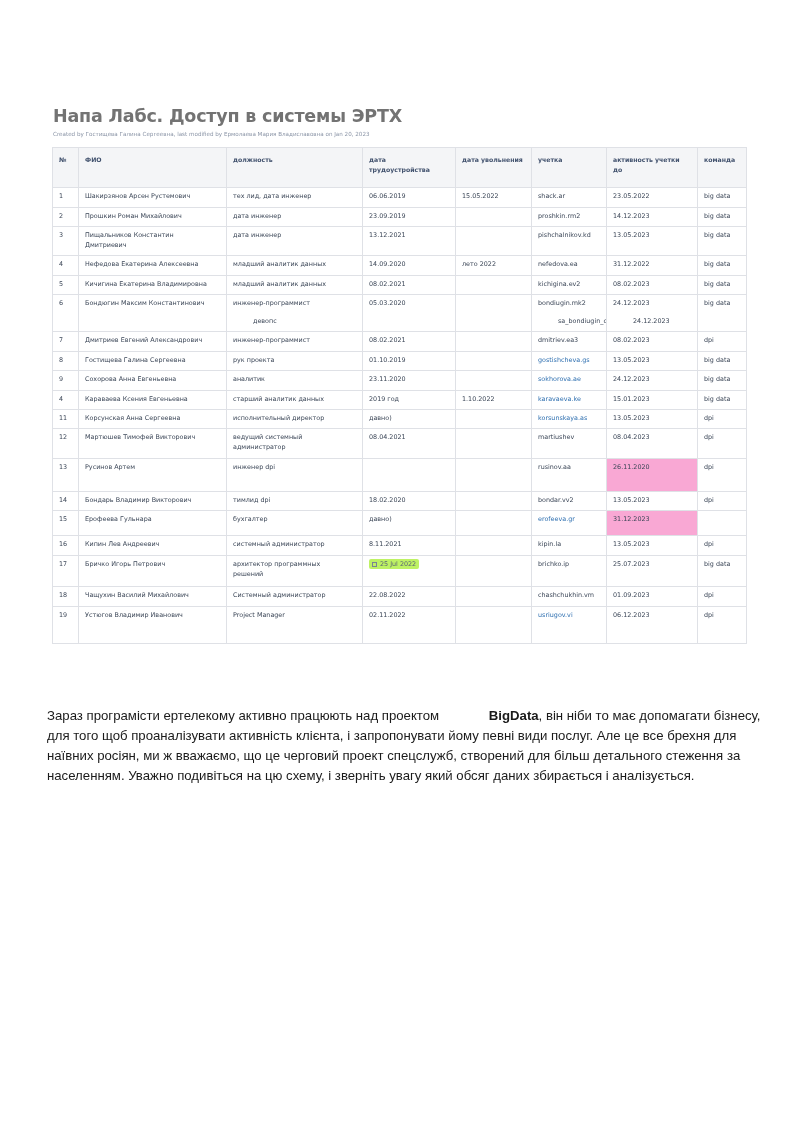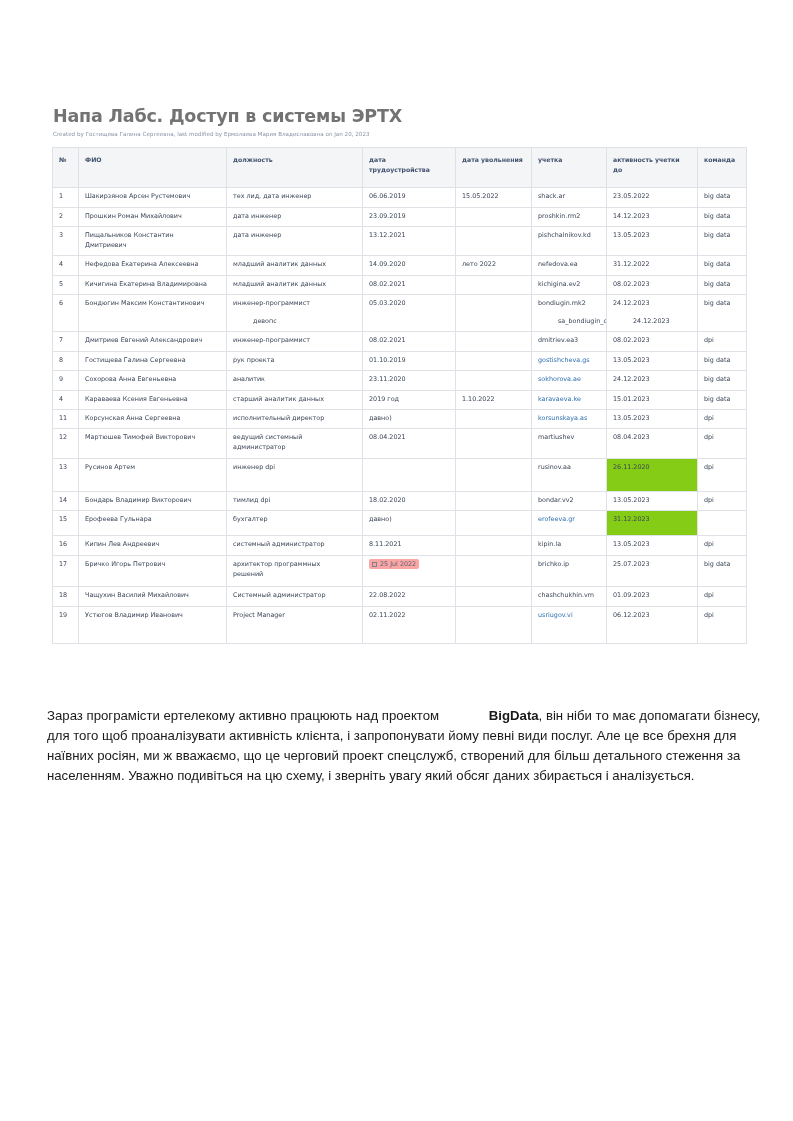--- a/index.html
+++ b/index.html
@@ -6,23 +6,23 @@
   body { width: 793px; height: 1121px; position: relative; overflow: hidden;
          font-family: "DejaVu Sans", sans-serif; color: #172b4d; }
   .page-title { position: absolute; left: 53px; top: 106px; font-size: 17.5px; font-weight: bold;
                 color: #737373; letter-spacing: -0.2px; white-space: nowrap; }
   .byline { position: absolute; left: 53px; top: 131px; font-size: 5.6px; color: #8a94a6; white-space: nowrap; }
   table.grid { position: absolute; left: 52px; top: 147px; border-collapse: collapse; table-layout: fixed;
                width: 694px; font-size: 6.4px; color: #3b4657; }
   table.grid th, table.grid td { border: 1px solid #dfe1e6; padding: 3px 6px 0 6px; vertical-align: top;
                text-align: left; line-height: 10px; overflow: hidden; }
   table.grid th { background: #f4f5f7; font-weight: bold; color: #42526e; font-size: 6.2px; height: 32px; padding-top: 7px; }
-  td.hl { background: #84cc16; }
+  td.hl { background: #f9a8d4; }
   .link { color: #2e6fb0; }
-  .date-chip { display: inline-block; background: #fca5a5; border-radius: 2px; padding: 0 3px; color: #5a6475; }
+  .date-chip { display: inline-block; background: #bef264; border-radius: 2px; padding: 0 3px; color: #5a6475; }
   .cal-icon { display: inline-block; width: 5px; height: 5px; border: 0.8px solid #7a8394; border-top-width: 1.4px;
               margin-right: 3px; vertical-align: -1px; box-sizing: border-box; }
   .second-line { display: block; margin-top: 8px; margin-left: 20px; }
   .para { position: absolute; left: 47px; top: 693px; width: 720px; font-family: "Liberation Sans", sans-serif;
           font-size: 13.2px; line-height: 19.8px; color: #1a1a1a; }
   .para b { font-weight: bold; padding-left: 46px; }
 </style>
 </head>
 <body>
 

